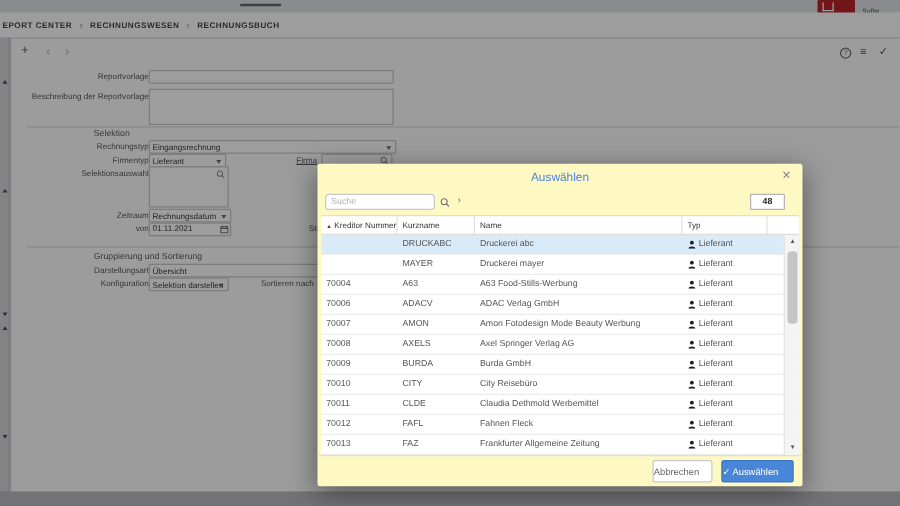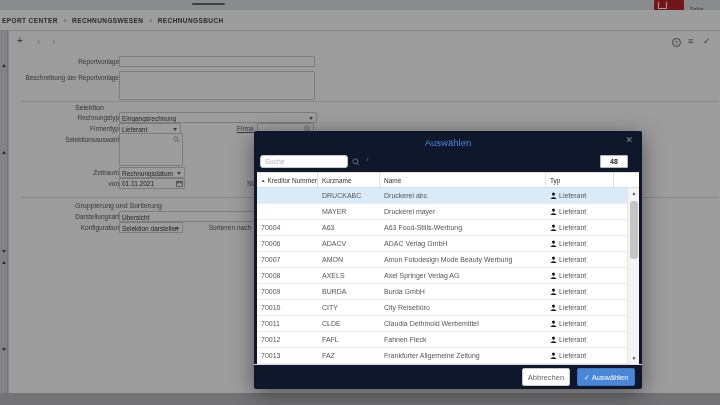--- a/index.html
+++ b/index.html
@@ -40,21 +40,21 @@
   .sel { position:absolute; border:1px solid #c9c9c9; background:#fff; font-size:6.5px; color:#333; padding:1.5px 10px 0 2px; border-radius:1px; cursor:pointer; white-space:nowrap; overflow:hidden; }
   .sel .car { position:absolute; right:3px; top:4px; width:0; height:0; border-left:2.5px solid transparent; border-right:2.5px solid transparent; border-top:3.5px solid #666; }
   .mini-ico { position:absolute; width:7px; height:7px; }
   .firma-lbl { position:absolute; font-size:6.5px; color:#555; text-decoration:underline; cursor:pointer; }
   .frag { position:absolute; font-size:6.5px; color:#555; }
 
   
   .overlay { position:absolute; inset:0; background:rgba(10,10,12,0.40); z-index:40; }
 
   
-  .modal { position:absolute; left:254px; top:131px; width:388px; height:258px; background:#0f172a; z-index:50; border-radius:2px; box-shadow:0 5px 22px rgba(0,0,0,.45); }
+  .modal { position:absolute; left:254px; top:131px; width:388px; height:258px; background:#fef9c3; z-index:50; border-radius:2px; box-shadow:0 5px 22px rgba(0,0,0,.45); }
   .m-title { position:absolute; left:0; top:6px; width:100%; text-align:center; font-size:9.5px; color:#4a86d8; }
   .m-close { position:absolute; right:9px; top:5px; font-size:9px; color:#888; cursor:pointer; line-height:1; }
   .m-search { position:absolute; left:6px; top:24px; width:88px; height:13px; border:1px solid #c9c9c9; border-radius:3px; font-family:"Liberation Sans",sans-serif; font-size:7px; color:#333; padding:0 4px; outline:none; }
   .m-search::placeholder { color:#b2b2b2; }
   .m-sico { position:absolute; left:98px; top:27px; width:8px; height:8px; cursor:pointer; }
   .m-next { position:absolute; left:112px; top:25px; font-size:8px; color:#666; cursor:pointer; line-height:1; }
   .m-count { position:absolute; left:346px; top:24px; width:28px; height:13px; border:1px solid #b5b5b5; border-radius:1px; font-size:7px; font-weight:bold; color:#222; text-align:center; line-height:12px; background:#fff; }
 
   .m-table { position:absolute; left:3px; top:41px; width:382px; height:192px; }
   .thead { display:flex; height:16px; border-top:1px solid #ddd; border-bottom:1px solid #ddd; align-items:center; background:#fff; }
@@ -65,21 +65,21 @@
   .tr.selected { background:#d9eaf8; }
   .td { font-size:7px; color:#555; padding-left:4px; white-space:nowrap; overflow:hidden; height:100%; display:flex; align-items:center; }
   .c1 { width:61px; } .c2 { width:62px; } .c3 { width:166px; } .c4 { width:68px; gap:2px; } .c5 { width:12px; border-right:none; }
   .p-ico { width:7px; height:7px; flex:0 0 auto; }
 
   .sb { position:absolute; left:373px; top:57px; width:12px; height:176px; background:#f4f4f4; border-left:1px solid #e4e4e4; }
   .sb-ar { position:absolute; left:0; width:12px; text-align:center; font-size:5px; color:#555; cursor:pointer; line-height:1; }
   .sb-thumb { position:absolute; left:2px; top:13px; width:8px; height:58px; background:#c5c5c5; border-radius:3px; cursor:grab; }
 
   .m-footer { position:absolute; left:0; top:233px; width:388px; height:25px; border-top:1px solid #ddd; }
-  .btn { position:absolute; top:3px; height:18px; border-radius:2px; font-size:7.5px; text-align:center; line-height:17px; cursor:pointer; white-space:nowrap; }
+  .btn { position:absolute; top:3px; height:18px; border-radius:2px; font-size:7.5px; line-height:17px; cursor:pointer; white-space:nowrap; }
   .btn-cancel { left:268px; width:48px; background:#fff; border:1px solid #c8c8c8; color:#666; }
   .btn-ok { left:323px; width:58px; background:#4a86d8; color:#fff; border:1px solid #3f77c6; }
 </style>
 </head>
 <body>
 
 <div class="screen">
 
   <div class="chrome-top">
     <div class="tab-line"></div>

